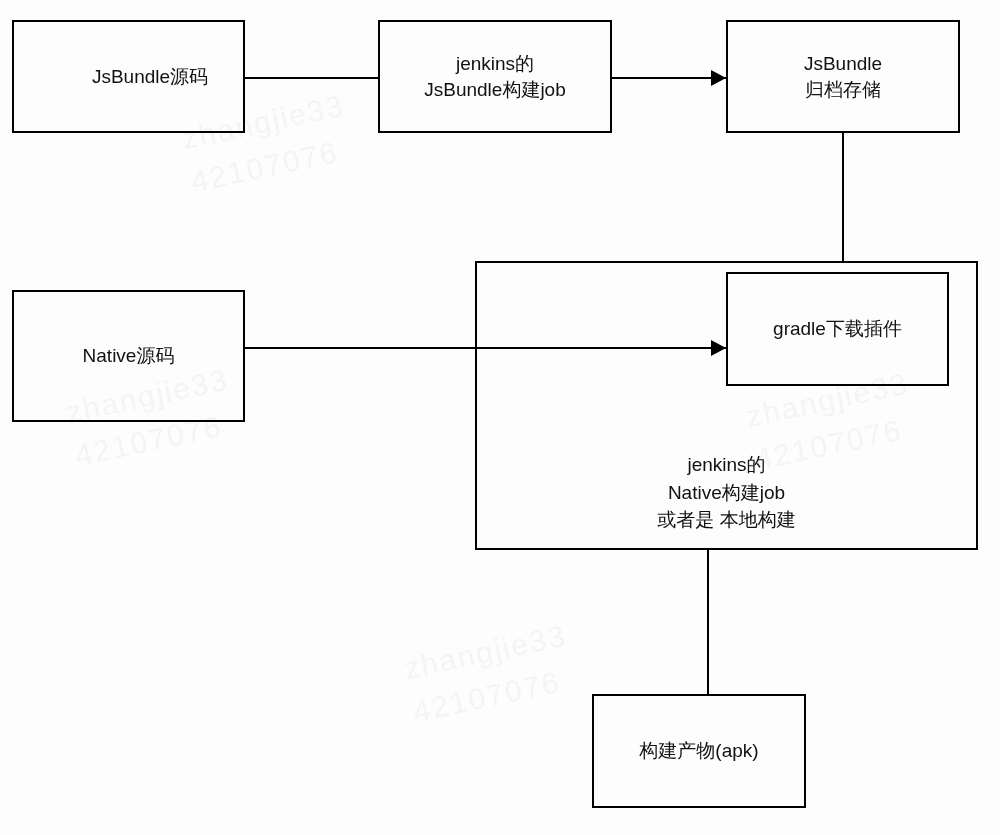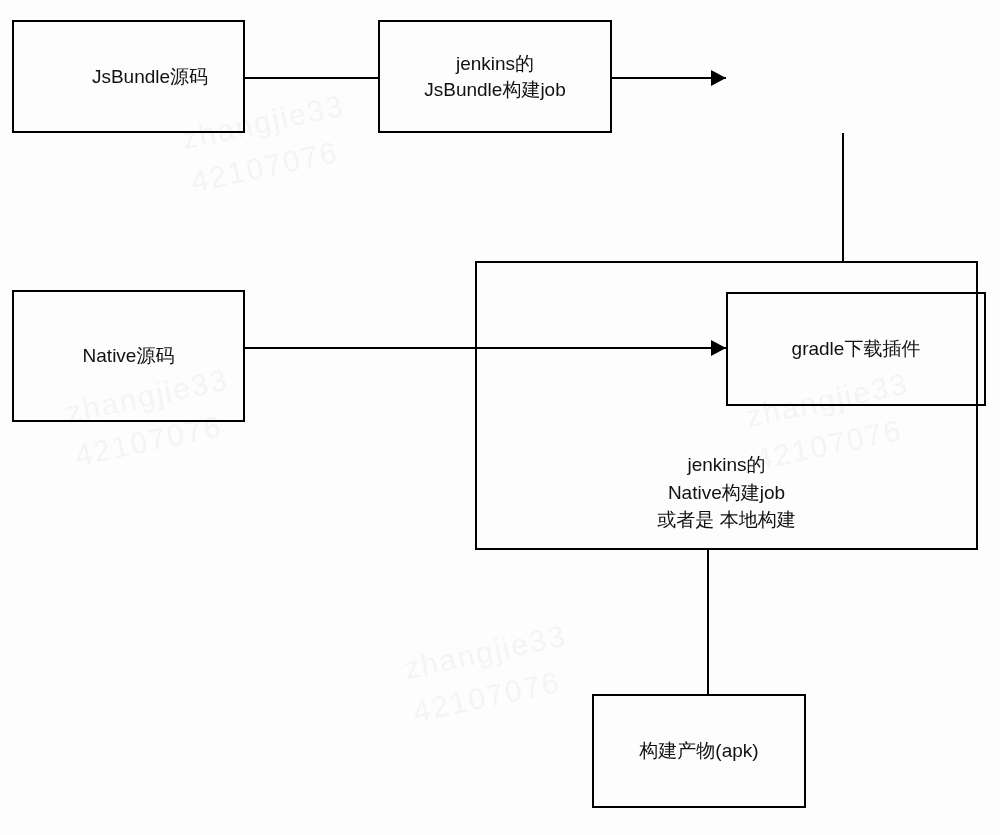--- a/index.html
+++ b/index.html
@@ -110,32 +110,36 @@
 
   <div class="node" style="left:12px; top:20px; width:233px; height:113px;padding-left:43px;">
     <span>JsBundle源码</span>
   </div>
 
   <div class="node" style="left:378px; top:20px; width:234px; height:113px;">
     <span>jenkins的
 JsBundle构建job</span>
   </div>
 
+  <div class="node" style="left:726px; top:20px; width:234px; height:113px;">
+    <span>JsBundle
+归档存储</span>
+  </div>
 
   <div class="node" style="left:12px; top:290px; width:233px; height:132px;">
     <span>Native源码</span>
   </div>
 
   <div class="node group" style="left:475px; top:261px; width:503px; height:289px;">
     <span class="group-label">jenkins的
 Native构建job
 或者是 本地构建</span>
   </div>
 
-  <div class="node" style="left:726px; top:292px; width:260px; height:114px;">
+  <div class="node" style="left:726px; top:272px; width:223px; height:114px;">
     <span>gradle下载插件</span>
   </div>
 
   <div class="node" style="left:592px; top:694px; width:214px; height:114px;">
     <span>构建产物(apk)</span>
   </div>
 
 </div>
 
 </body></html>

